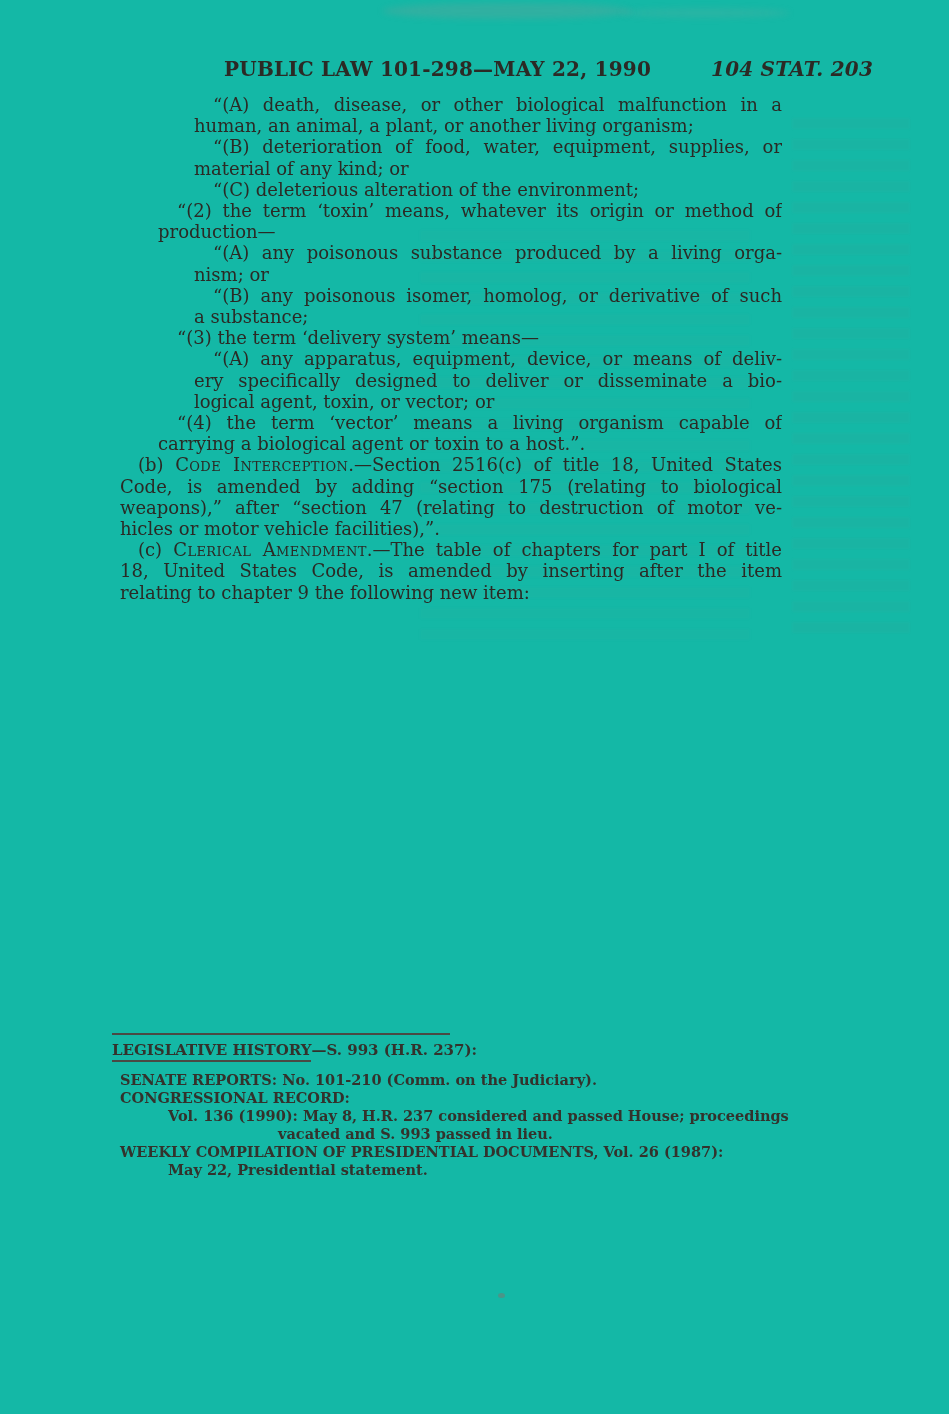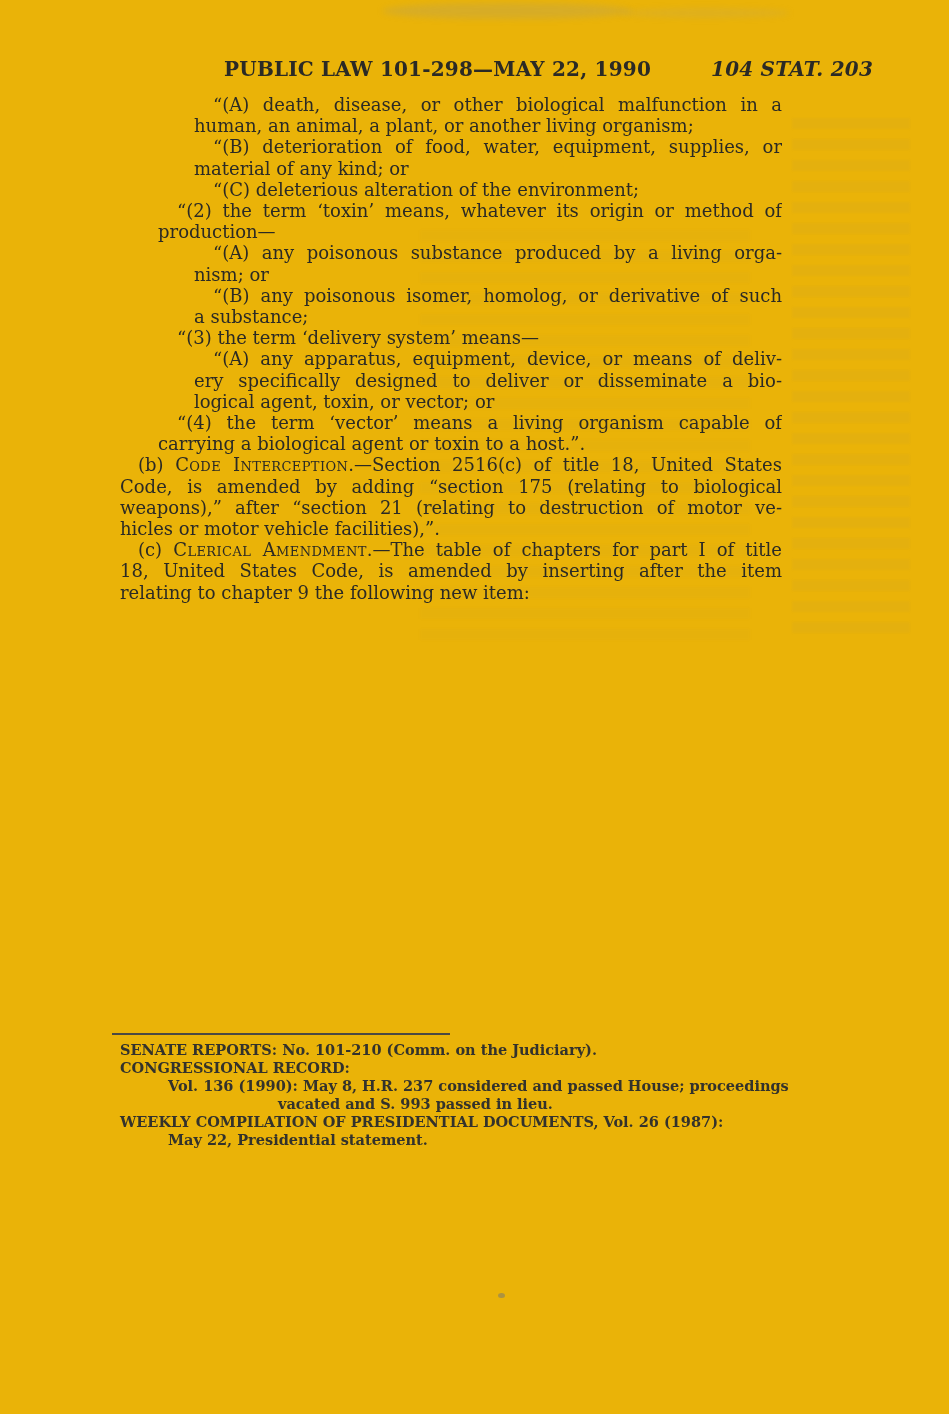--- a/index.html
+++ b/index.html
@@ -1,19 +1,19 @@
 <!DOCTYPE html>
 <html><head>
 <meta charset="utf-8">
 <style>
   html,body{margin:0;padding:0;background:#e8e7e3;}
   .page{
     position:relative;
     width:949px;height:1414px;
-    background:#eab308;
+    background:#14b8a6;
     font-family:"DejaVu Serif","Liberation Serif",serif;
     color:#2b2a25;
     overflow:hidden;
   }
   
   .smudge-top{position:absolute;left:382px;top:3px;width:250px;height:16px;
     background:rgba(150,150,145,.22);border-radius:50%;filter:blur(3px);}
   .smudge-top2{position:absolute;left:620px;top:8px;width:170px;height:10px;
     background:rgba(160,160,155,.15);border-radius:50%;filter:blur(3px);}
   .bleed-right{position:absolute;left:792px;top:118px;width:118px;height:520px;
@@ -88,32 +88,33 @@
     <div class="ln i2">a substance;</div>
     <div class="ln i1f">“(3) the term ‘delivery system’ means—</div>
     <div class="ln i2f j">“(A) any apparatus, equipment, device, or means of deliv-</div>
     <div class="ln i2 j">ery specifically designed to deliver or disseminate a bio-</div>
     <div class="ln i2">logical agent, toxin, or vector; or</div>
     <div class="ln i1f j">“(4) the term ‘vector’ means a living organism capable of</div>
     <div class="ln i1">carrying a biological agent or toxin to a host.”.</div>
 
     <div class="ln i0f j"><span>(b) </span><span class="sc">Code Interception</span><span>.—Section 2516(c) of title 18, United States</span></div>
     <div class="ln j">Code, is amended by adding “section 175 (relating to biological</div>
-    <div class="ln j">weapons),” after “section 21 (relating to destruction of motor ve-</div>
+    <div class="ln j">weapons),” after “section 47 (relating to destruction of motor ve-</div>
     <div class="ln">hicles or motor vehicle facilities),”.</div>
 
     <div class="ln i0f j"><span>(c) </span><span class="sc">Clerical Amendment</span><span>.—The table of chapters for part I of title</span></div>
     <div class="ln j">18, United States Code, is amended by inserting after the item</div>
     <div class="ln">relating to chapter 9 the following new item:</div>
 
 
   </div>
 
   <div class="leghist">
     <div class="rule"></div>
+    <div class="heading"><span class="u">LEGISLATIVE HISTORY</span><span>—S. 993 (H.R. 237):</span></div>
     <div class="lh-i0">SENATE REPORTS: No. 101-210 (Comm. on the Judiciary).</div>
     <div class="lh-i0">CONGRESSIONAL RECORD:</div>
     <div class="lh-i1">Vol. 136 (1990): May 8, H.R. 237 considered and passed House; proceedings</div>
     <div class="lh-i2">vacated and S. 993 passed in lieu.</div>
     <div class="lh-i0">WEEKLY COMPILATION OF PRESIDENTIAL DOCUMENTS, Vol. 26 (1987):</div>
     <div class="lh-i1">May 22, Presidential statement.</div>
   </div>
 
 </div>
 

